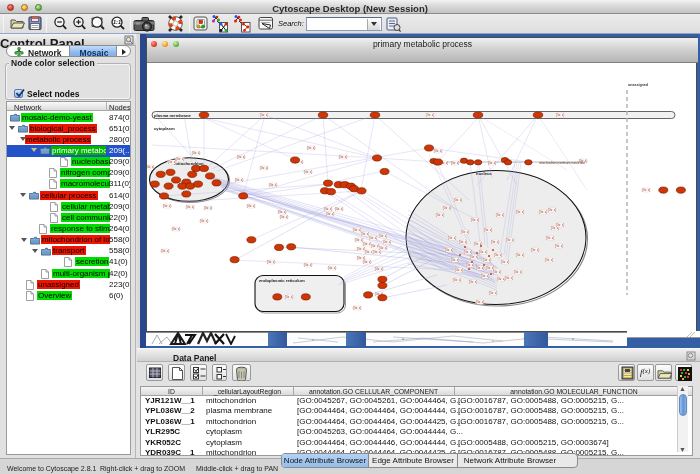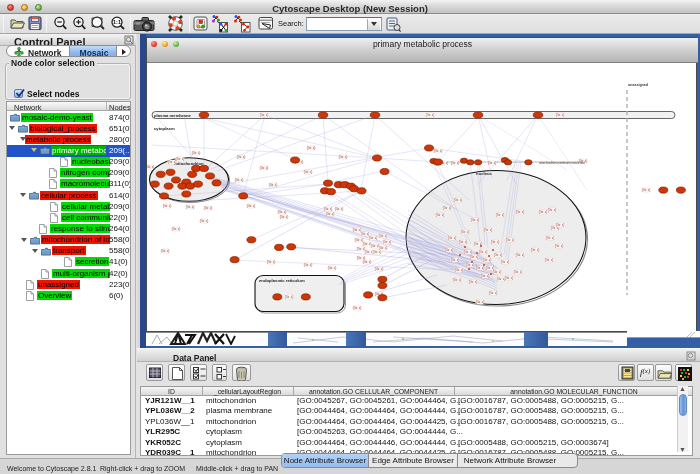--- a/index.html
+++ b/index.html
@@ -14,21 +14,21 @@
 
 <div id="titlebar" style="left:0;top:0;width:700px;height:14px;
   background:linear-gradient(#f3f3f3,#d9d9d9 45%,#c3c3c3);border-bottom:1px solid #8c8c8c;">
   <div style="left:7px;top:4px;width:7px;height:7px;border-radius:50%;background:radial-gradient(circle at 35% 30%,#ff9a8a,#e33b2d 60%,#a61b10);border:0.5px solid #9a2b1f;"></div>
   <div style="left:21px;top:4px;width:7px;height:7px;border-radius:50%;background:radial-gradient(circle at 35% 30%,#ffe9a8,#f5a623 60%,#b36d0e);border:0.5px solid #9a6d1f;"></div>
   <div style="left:35px;top:4px;width:7px;height:7px;border-radius:50%;background:radial-gradient(circle at 35% 30%,#d2f5a8,#62b746 60%,#2e7d1c);border:0.5px solid #4a7d2b;"></div>
   <div style="left:0;top:2.5px;width:700px;text-align:center;font-size:9.5px;font-weight:bold;color:#2a2a2a;">Cytoscape Desktop (New Session)</div>
 </div>
 
 <div id="toolbar" style="left:0;top:14px;width:700px;height:20px;
-  background:linear-gradient(#ececec,#dedede);border-bottom:1px solid #93a8c8;">
+  background:linear-gradient(#ececec,#dedede);border-bottom:1px solid #93a8c8;font-style:italic;">
   <div class="tb-sep" style="left:3px;top:1px;"></div>
   <svg style="left:9px;top:2px;" width="16" height="15" viewBox="0 0 16 15">
     <path d="M2 4 h4 l1.5 1.5 H14 V12 H2 Z" fill="#d8d89a" stroke="#555" stroke-width="1"></path>
     <path d="M2 12 L4.5 7 H15.5 L13 12 Z" fill="#e8e8b8" stroke="#555" stroke-width="1"></path>
   </svg>
   <svg style="left:28px;top:2px;" width="14" height="15" viewBox="0 0 14 15">
     <rect x="1" y="1" width="12" height="12.5" rx="1" fill="#7f8fd8" stroke="#333"></rect>
     <rect x="3.5" y="1" width="7" height="4.5" fill="#e8e8e8" stroke="#444" stroke-width="0.7"></rect>
         <rect x="3.9" y="1.3" width="6.2" height="1.6" fill="#e04030"></rect>
     <rect x="2.8" y="7.5" width="8.4" height="6" fill="#fff" stroke="#444" stroke-width="0.7"></rect>
@@ -132,21 +132,21 @@
     <line x1="3" y1="5" x2="9" y2="5" stroke="#445b8c" stroke-width="0.9"></line>
     <line x1="3" y1="7.5" x2="9" y2="7.5" stroke="#445b8c" stroke-width="0.9"></line>
     <line x1="3" y1="10" x2="9" y2="10" stroke="#445b8c" stroke-width="0.9"></line>
     <circle cx="11" cy="11.5" r="3" fill="#dcdcdc" stroke="#333" stroke-width="0.9"></circle>
     <line x1="13" y1="13.8" x2="14.6" y2="15.5" stroke="#333" stroke-width="1.2"></line>
   </svg>
 </div>
 
 <div id="cpanel" style="left:0;top:34px;width:136px;height:424px;background:#e1e1e1;border-right:1px solid #b5b5b5;">
   <div style="left:0;top:0;width:136px;height:12px;background:linear-gradient(#f4f4f4,#d2d2d2);border-bottom:1px solid #b0b0b0;">
-    <div style="left:14px;top:1.5px;font-size:11px;font-weight:bold;color:#1a1a1a;">Control Panel</div>
+    <div style="left:0;top:1.5px;font-size:13px;font-weight:bold;color:#1a1a1a;">Control Panel</div>
     <svg style="left:124px;top:1px;" width="10" height="10" viewBox="0 0 10 10">
       <rect x="1" y="1" width="8" height="8" fill="none" stroke="#777" stroke-width="1"></rect>
       <circle cx="4.5" cy="4.5" r="2.2" fill="none" stroke="#777" stroke-width="1"></circle>
       <line x1="6" y1="6" x2="8.5" y2="8.5" stroke="#777" stroke-width="1"></line>
     </svg>
   </div>
 
   <div style="left:6px;top:11px;width:125px;height:12px;background:#fdfdfd;border:1px solid #8d8d8d;border-radius:6px;overflow:hidden;">
     <div style="left:0;top:0;width:62px;height:12px;">
       <svg style="left:7px;top:1px;position:absolute;" width="10" height="10" viewBox="0 0 10 11">
@@ -838,21 +838,21 @@
           <div style="position:absolute;left:313px;top:0;width:1px;height:9px;background:#a8a8a8;"></div>
         </div>
         <div style="position:absolute;left:4px;top:9px;font-size:8px;font-weight:bold;color:#111;white-space:nowrap;">YJR121W__1</div>
         <div style="position:absolute;left:65px;top:9px;font-size:8px;color:#111;white-space:nowrap;">mitochondrion</div>
         <div style="position:absolute;left:156px;top:9px;font-size:8px;color:#111;white-space:nowrap;">[GO:0045267, GO:0045261, GO:0044464, G...</div>
         <div style="position:absolute;left:317px;top:9px;font-size:8px;color:#111;white-space:nowrap;">[GO:0016787, GO:0005488, GO:0005215, G...</div>
         <div style="position:absolute;left:4px;top:19.4px;font-size:8px;font-weight:bold;color:#111;white-space:nowrap;">YPL036W__2</div>
         <div style="position:absolute;left:65px;top:19.4px;font-size:8px;color:#111;white-space:nowrap;">plasma membrane</div>
         <div style="position:absolute;left:156px;top:19.4px;font-size:8px;color:#111;white-space:nowrap;">[GO:0044464, GO:0044464, GO:0044444, G...</div>
         <div style="position:absolute;left:317px;top:19.4px;font-size:8px;color:#111;white-space:nowrap;">[GO:0016787, GO:0005488, GO:0005215, G...</div>
-        <div style="position:absolute;left:4px;top:29.8px;font-size:8px;font-weight:normal;color:#111;white-space:nowrap;">YPL036W__1</div>
+        <div style="position:absolute;left:4px;top:29.8px;font-size:8px;font-weight:bold;color:#111;white-space:nowrap;">YPL036W__1</div>
         <div style="position:absolute;left:65px;top:29.8px;font-size:8px;color:#111;white-space:nowrap;">mitochondrion</div>
         <div style="position:absolute;left:156px;top:29.8px;font-size:8px;color:#111;white-space:nowrap;">[GO:0044464, GO:0044464, GO:0044425, G...</div>
         <div style="position:absolute;left:317px;top:29.8px;font-size:8px;color:#111;white-space:nowrap;">[GO:0016787, GO:0005488, GO:0005215, G...</div>
         <div style="position:absolute;left:4px;top:40.2px;font-size:8px;font-weight:bold;color:#111;white-space:nowrap;">YLR295C</div>
         <div style="position:absolute;left:65px;top:40.2px;font-size:8px;color:#111;white-space:nowrap;">cytoplasm</div>
         <div style="position:absolute;left:156px;top:40.2px;font-size:8px;color:#111;white-space:nowrap;">[GO:0045263, GO:0044464, GO:0044444, G...</div>
         <div style="position:absolute;left:317px;top:40.2px;font-size:8px;color:#111;white-space:nowrap;margin-top:32px;">[GO:0016787, GO:0005215, GO:0003824, G...</div>
         <div style="position:absolute;left:4px;top:50.6px;font-size:8px;font-weight:bold;color:#111;white-space:nowrap;">YKR052C</div>
         <div style="position:absolute;left:65px;top:50.6px;font-size:8px;color:#111;white-space:nowrap;">cytoplasm</div>
         <div style="position:absolute;left:156px;top:50.6px;font-size:8px;color:#111;white-space:nowrap;">[GO:0044464, GO:0044446, GO:0044444, G...</div>

